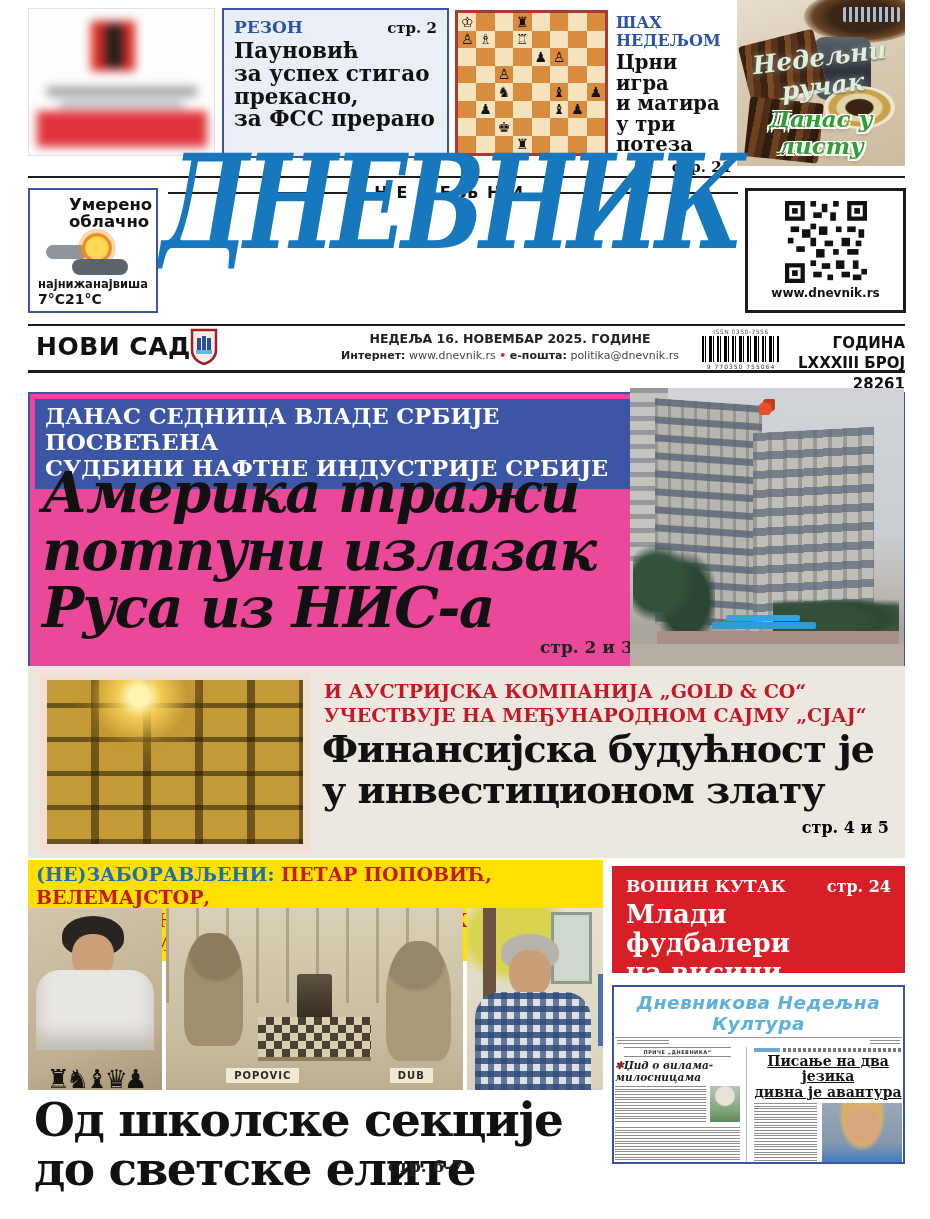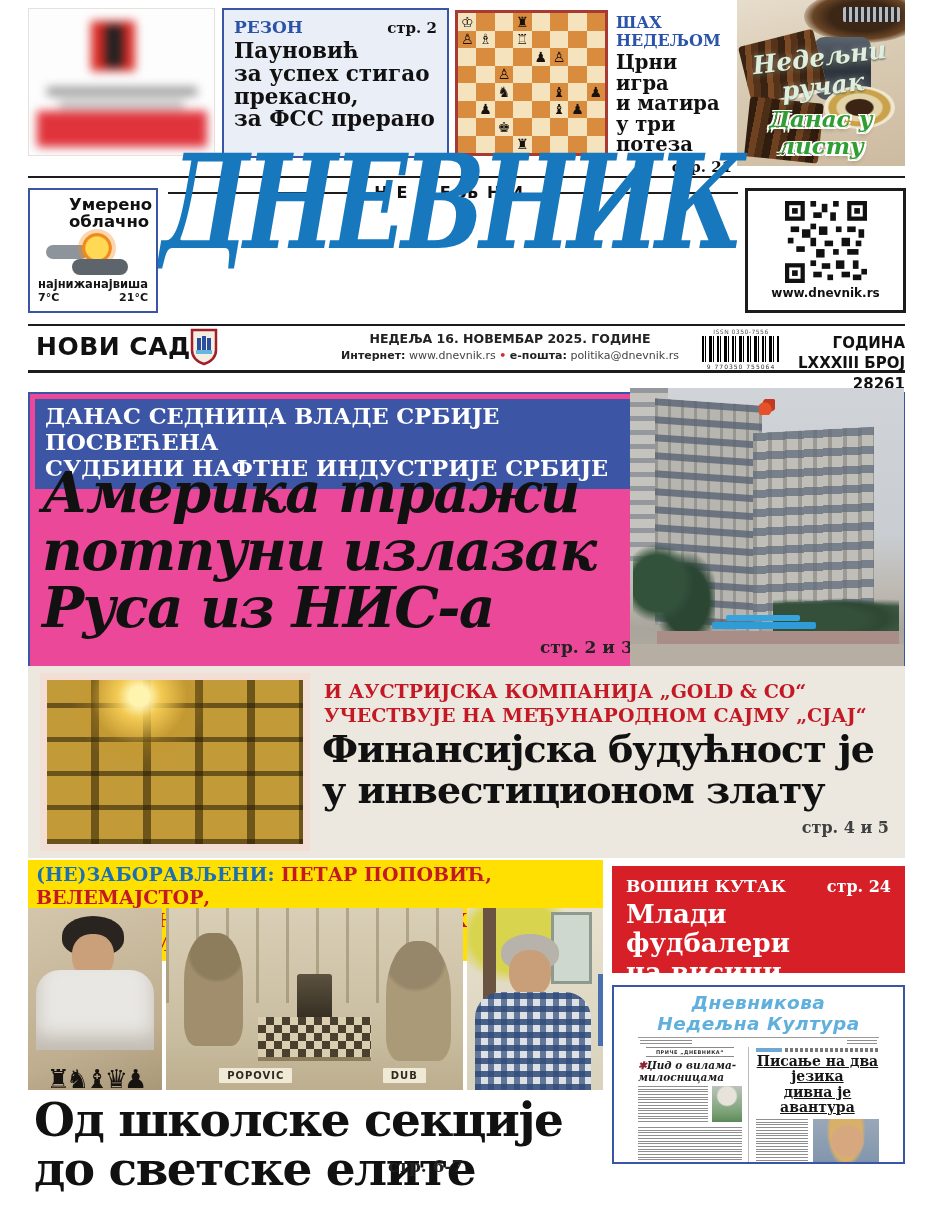--- a/index.html
+++ b/index.html
@@ -70,21 +70,21 @@
     transform:scale(1.06,1.42) skewX(-2deg); transform-origin:10px 120px; white-space:nowrap; }
 
   .weather-box { left:28px; top:188px; width:130px; height:125px; border:2px solid #3b55a5; background:#fff; padding:6px 8px; }
   .weather-cond { font-weight:bold; font-size:16.5px; line-height:1.05; color:#111;margin-left:31px; }
   .weather-icon { position:relative; height:46px; }
   .w-sun { position:absolute; left:44px; top:2px; width:30px; height:30px; border-radius:50%;
     background:radial-gradient(circle,#ffd953 0 52%, #f08a1d 58% 72%, transparent 74%); box-shadow:0 0 0 4px rgba(240,140,30,.35); }
   .w-cloud1 { position:absolute; left:8px; top:14px; width:42px; height:14px; border-radius:10px; background:#8d949b; }
   .w-cloud2 { position:absolute; left:34px; top:28px; width:56px; height:16px; border-radius:10px; background:#5e646b; }
   .weather-minmax { display:flex; justify-content:space-between; font-weight:bold; font-size:11.5px; }
-  .weather-temps { display:flex; justify-content:space-between; font-weight:bold; font-size:11px; }
+  .weather-temps { display:flex; justify-content:flex-start; font-weight:bold; font-size:14px; }
 
   .qr-box { left:745px; top:188px; width:161px; height:125px; border:3px solid #1c1c1c; background:#fff;
     display:flex; flex-direction:column; align-items:center; justify-content:center; gap:3px; }
   .qr-caption { font-weight:bold; font-size:12px; color:#111; }
 
   
   .dl-rule-top { left:28px; top:324px; width:877px; height:2px; background:#1c1c1c; }
   .dl-rule-bot { left:28px; top:370px; width:877px; height:3px; background:#1c1c1c; }
   .dl-city { left:36px; top:332px; font-weight:bold; font-size:25px; letter-spacing:.5px; color:#111; }
   .dl-coat { left:190px; top:328px; }
@@ -131,21 +131,21 @@
   
   .gold-block { left:28px; top:666px; width:877px; height:192px; background:#ece7df; }
   .photo-gold { position:absolute; left:12px; top:7px; width:270px; height:178px; border:7px solid #f3ded6;
     background:
       radial-gradient(circle at 36% 10%, #fff3b0 0 10px, rgba(255,214,90,.8) 22px, rgba(200,150,40,.25) 48px, transparent 70px),
       repeating-linear-gradient(0deg, rgba(35,25,5,.55) 0 5px, transparent 5px 34px),
       repeating-linear-gradient(90deg, #c29a37 0 44px, #6e5519 44px 52px),
       #7a611f; }
   .gold-kicker { position:absolute; left:296px; top:14px; color:#c41824; font-weight:bold; font-size:19px; line-height:1.25; }
   .gold-headline { position:absolute; left:294px; top:62px; font-weight:bold; font-size:38px; line-height:1.08; letter-spacing:-1px; color:#111; }
-  .gold-pref { position:absolute; right:16px; top:152px; font-weight:bold; font-size:16px; color:#404040;margin-left:20px; }
+  .gold-pref { position:absolute; right:16px; top:152px; font-weight:bold; font-size:16px; color:#000000;margin-left:20px; }
 
   
   .gm-kicker { left:28px; top:860px; width:575px; background:#ffe000; padding:3px 8px 5px;
     font-weight:bold; font-size:19px; line-height:1.22; }
   .gm-kicker .blue { color:#1b6fb5; } .gm-kicker .red { color:#c41824; }
   .gm-photos { left:28px; top:908px; width:575px; height:182px; display:flex; gap:4px; }
   .gm-p1 { position:relative; width:134px; overflow:hidden; background:linear-gradient(160deg,#d3c6ac,#bfae8f 70%,#a99878); }
   .p1-hair { position:absolute; left:34px; top:8px; width:62px; height:40px; border-radius:50% 50% 40% 40%; background:#2a2420; }
   .p1-face { position:absolute; left:44px; top:26px; width:42px; height:44px; border-radius:45%; background:#c9a07a; }
   .p1-shirt { position:absolute; left:8px; top:62px; width:118px; height:80px; border-radius:24px 24px 0 0; background:#e9e7e3;
@@ -154,21 +154,21 @@
   .gm-p2 { position:relative; flex:1; overflow:hidden; background:linear-gradient(#d9cfb6,#c9bda0 70%,#bcae8e); }
   .p2-slats { position:absolute; left:0; top:0; width:100%; height:52%;
     background:repeating-linear-gradient(90deg, rgba(120,104,72,.4) 0 3px, transparent 3px 30px); }
   .p2-kid-l { position:absolute; left:6%; top:14%; width:20%; height:62%; border-radius:42% 42% 20% 20%;
     background:radial-gradient(circle at 55% 18%, #8d7d5c 0 26%, transparent 30%), #a08e6c; }
   .p2-kid-r { position:absolute; right:4%; top:18%; width:22%; height:66%; border-radius:45% 45% 20% 20%;
     background:radial-gradient(circle at 45% 16%, #97876a 0 26%, transparent 30%), #ab9a78; }
   .p2-board { position:absolute; left:31%; bottom:18%; width:38%; height:22%;
     background:repeating-conic-gradient(#4a4030 0 25%, #d9cfb0 0 50%) 0 0/16px 16px; box-shadow:0 4px 0 #8d7e5e; }
   .p2-clock { position:absolute; left:44%; bottom:38%; width:12%; height:26%; background:linear-gradient(#5c5240,#332c20); border-radius:3px; }
-  .p2-plates { position:absolute; left:8px; bottom:4%; width:100%; display:flex; justify-content:space-around;margin-top:28px; }
+  .p2-plates { position:absolute; left:15px; bottom:4%; width:100%; display:flex; justify-content:space-around;margin-top:28px; }
   .p2-plate { background:#efe9d6; color:#2e2a20; font-weight:bold; font-size:10px; letter-spacing:1px; padding:2px 8px; border-radius:1px; }
   .gm-p3 { position:relative; width:136px; overflow:hidden; background:linear-gradient(#e8e1cd,#d8d1bc); }
   .p3-blob { position:absolute; left:-10%; top:-12%; width:90%; height:55%; border-radius:50%;
     background:radial-gradient(ellipse, #d9d44e 0 50%, transparent 68%); }
   .p3-frame { position:absolute; left:12%; top:0; width:9%; height:52%; background:#6a5340; }
   .p3-win { position:absolute; right:8%; top:2%; width:30%; height:40%; background:#cfd8cf; box-shadow:inset 0 0 0 3px #8d9a8d; }
   .p3-hair { position:absolute; left:34px; top:26px; width:58px; height:36px; border-radius:50% 50% 40% 40%; background:#b7b2aa; }
   .p3-face { position:absolute; left:42px; top:42px; width:42px; height:46px; border-radius:45%; background:#c99f79; }
   .p3-plaid { position:absolute; left:8px; top:84px; width:116px; height:98px; border-radius:26px 26px 0 0;
     background:repeating-linear-gradient(0deg, rgba(46,74,120,.85) 0 6px, transparent 6px 13px),
@@ -176,21 +176,21 @@
   .p3-sliver { position:absolute; right:0; top:36%; width:5px; height:40%; background:#4a6fae; }
   .gm-headline { left:34px; top:1096px; font-weight:bold; font-size:47px; line-height:1.04; letter-spacing:-1.5px; color:#111; }
   .gm-pref { left:388px; top:1156px; font-weight:bold; font-size:17px; color:#222; }
 
   
   .vosin-box { left:612px; top:866px; width:293px; height:107px; background:#d61f26; color:#fff; padding:10px 14px; }
   .vosin-row { display:flex; justify-content:space-between; align-items:baseline; font-weight:bold; }
   .vosin-kicker { font-size:17px; } .vosin-pref { font-size:16px; }
   .vosin-headline { font-weight:bold; font-size:26px; line-height:1.12; margin-top:4px; }
 
-  .culture-box { left:612px; top:985px; width:293px; height:179px; border:2px solid #3b55a5; background:#fff; padding:5px 24px; overflow:hidden; }
+  .culture-box { left:612px; top:985px; width:293px; height:179px; border:2px solid #3b55a5; background:#fff; padding:5px 1px; overflow:hidden; }
   .cul-title { text-align:center; color:#5fb0dc; font-style:italic; font-weight:bold; font-size:18.5px; letter-spacing:.5px; }
   .cul-meta { display:flex; justify-content:space-between; border-top:1px solid #999; margin-top:3px; padding:2px 2px 3px; }
   .cul-meta .gtxt { width:52px; height:3px; }
   .cul-cols { display:flex; gap:7px; }
   .cul-left { width:46%; border-right:1px solid #bbb; padding-right:6px; }
   .cul-tag { border-top:1px solid #888; border-bottom:1px solid #888; text-align:center; font-size:5px; font-weight:bold;
     letter-spacing:.5px; color:#333; width:85%; margin:0 auto 3px; padding:1px 0; }
   .cul-l-head { font-family:"DejaVu Serif","Liberation Serif",serif; font-weight:bold; font-size:10.5px; line-height:1.1; color:#1c1c1c;font-style:italic; }
   .cul-l-head .mark { color:#8a2430; }
   .cul-l-body { position:relative; margin-top:3px; }

